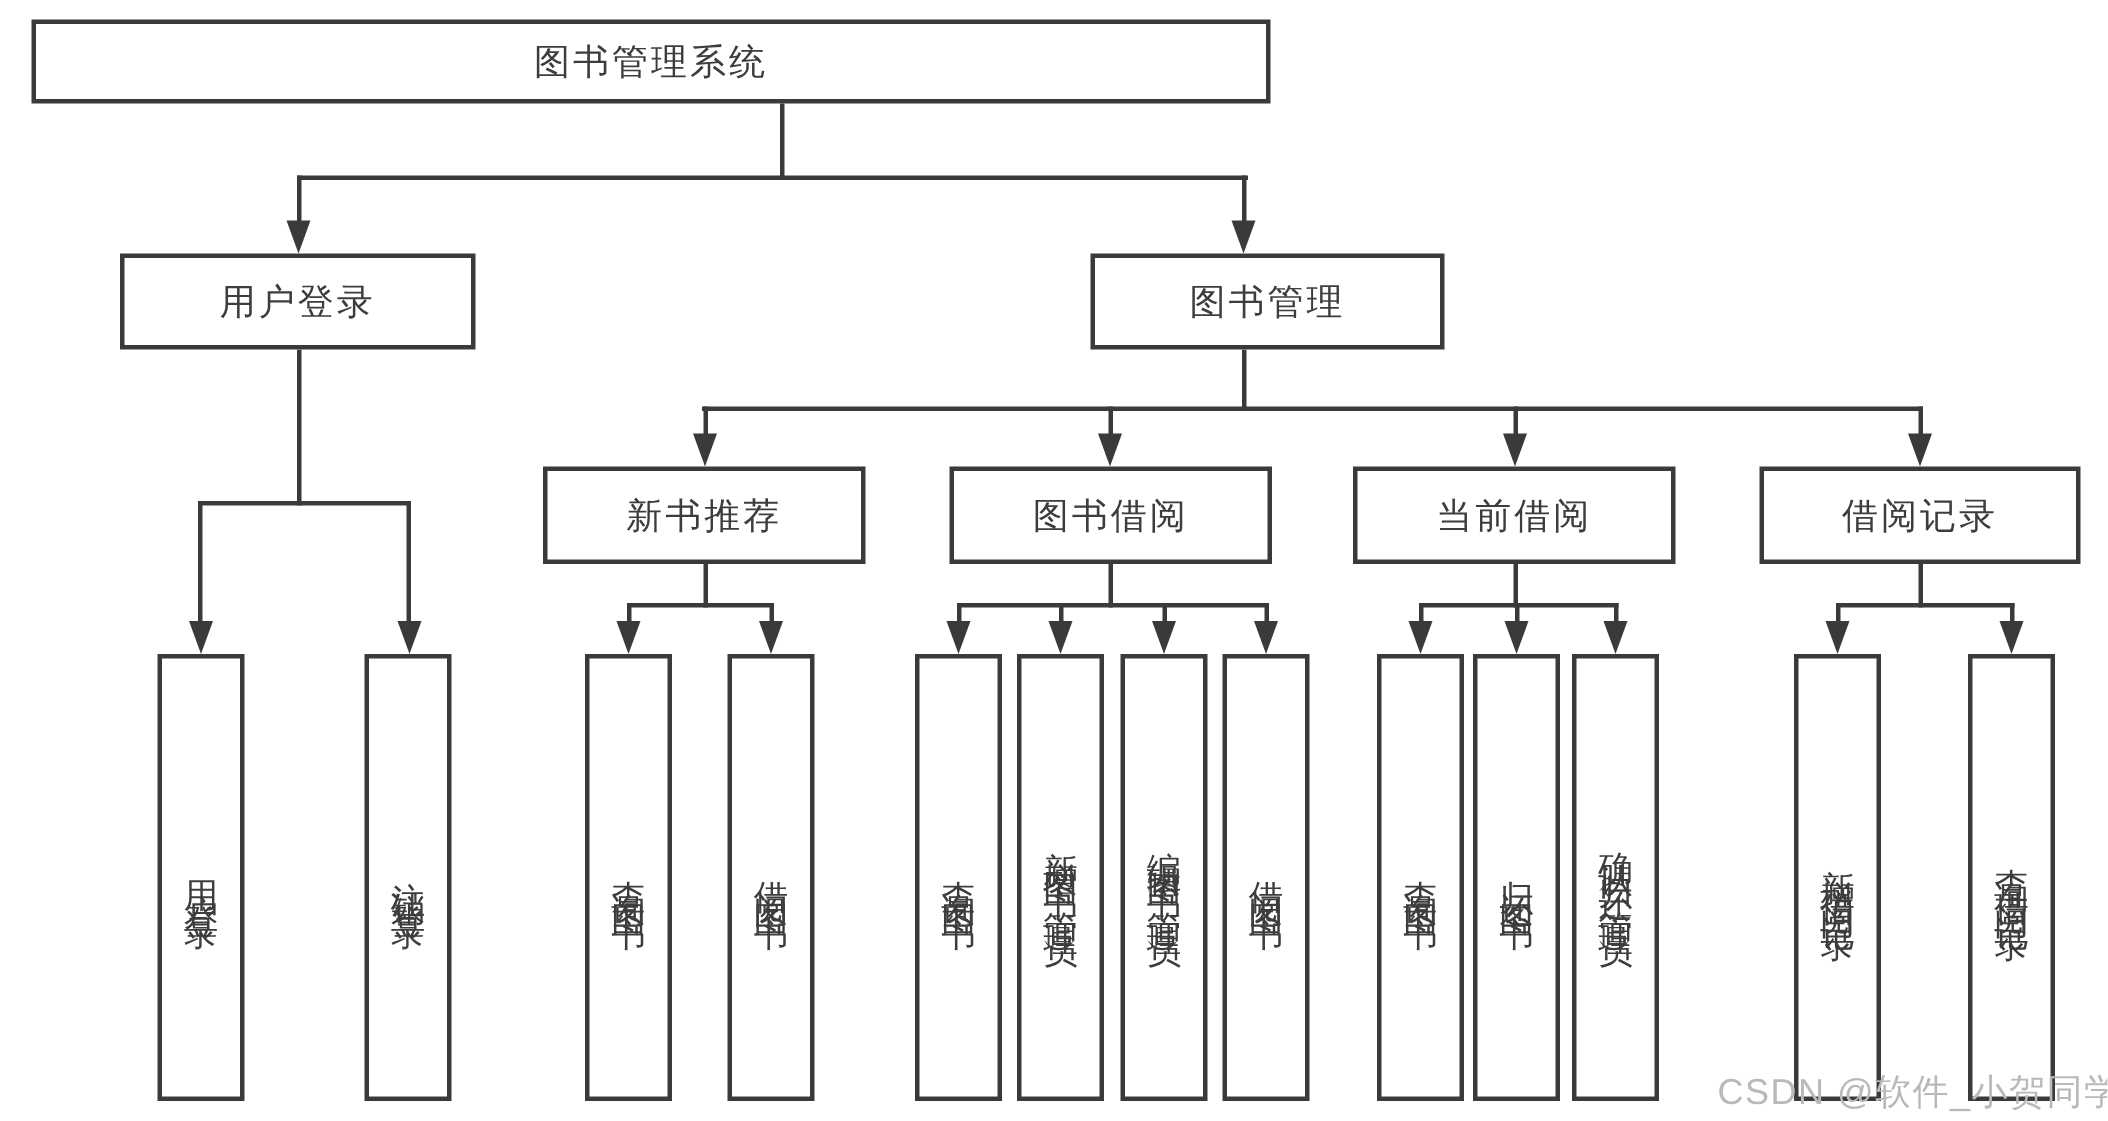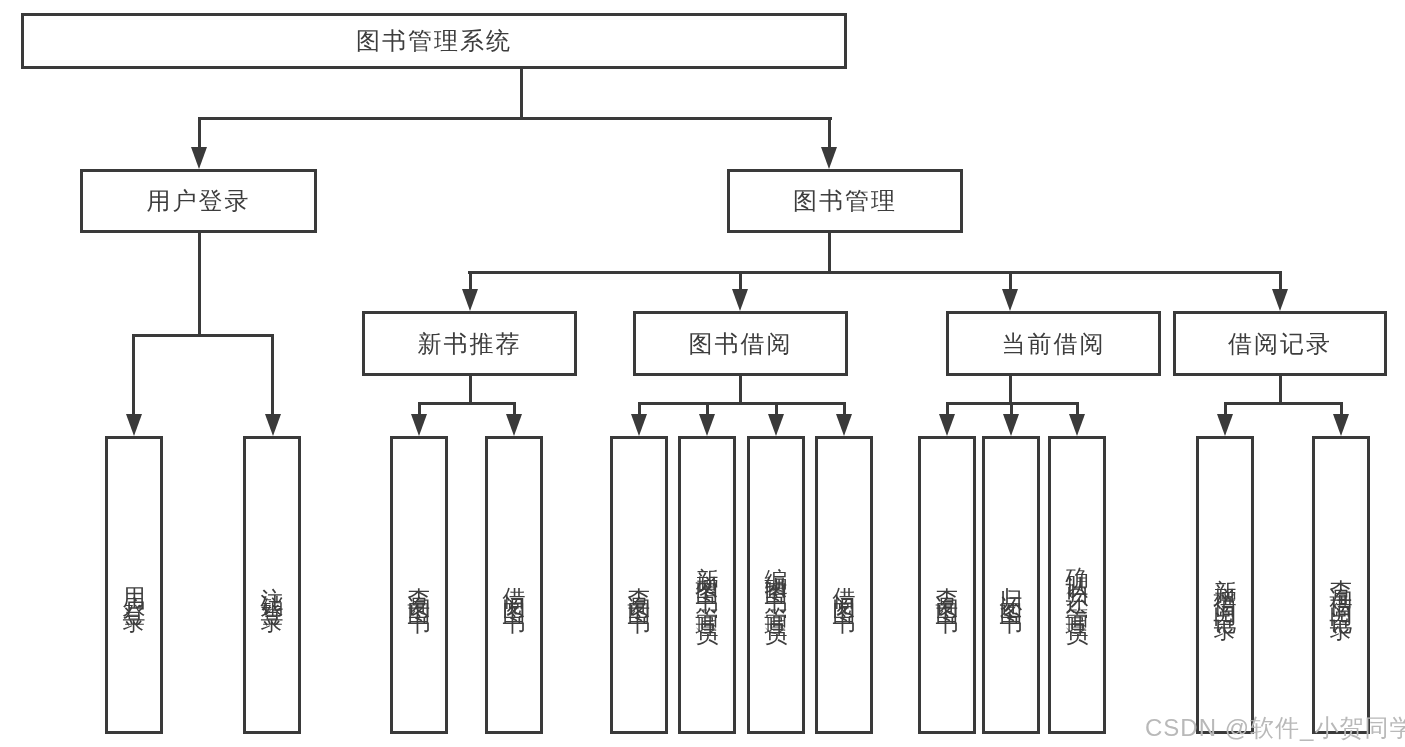--- a/index.html
+++ b/index.html
@@ -69,21 +69,21 @@
   <div class="box hbox" style="left:21px; top:13px; width:826px; height:56px;">图书管理系统</div>
 
   <div class="box hbox" style="left:80px; top:169px; width:237px; height:64px;">用户登录</div>
 
   <div class="box hbox" style="left:711px; top:169px; width:236px; height:64px;margin-left:16px;">图书管理</div>
 
   <div class="box hbox" style="left:362px; top:311px; width:215px; height:65px;">新书推荐</div>
 
   <div class="box hbox" style="left:633px; top:311px; width:215px; height:65px;">图书借阅</div>
 
-  <div class="box hbox" style="left:902px; top:311px; width:215px; height:65px;margin-left:44px;">当前借阅</div>
+  <div class="box hbox" style="left:902px; top:311px; width:215px; height:65px;">当前借阅</div>
 
   <div class="box hbox" style="left:1173px; top:311px; width:214px; height:65px;">借阅记录</div>
 
   <div class="box vbox" style="left:105px; top:436px; width:58px; height:298px;">用户登录</div>
   <div class="box vbox" style="left:243px; top:436px; width:58px; height:298px;">注销登录</div>
 
   <div class="box vbox" style="left:390px; top:436px; width:58px; height:298px;">查询图书</div>
   <div class="box vbox" style="left:485px; top:436px; width:58px; height:298px;">借阅图书</div>
 
   <div class="box vbox" style="left:610px; top:436px; width:58px; height:298px;">查询图书</div>

